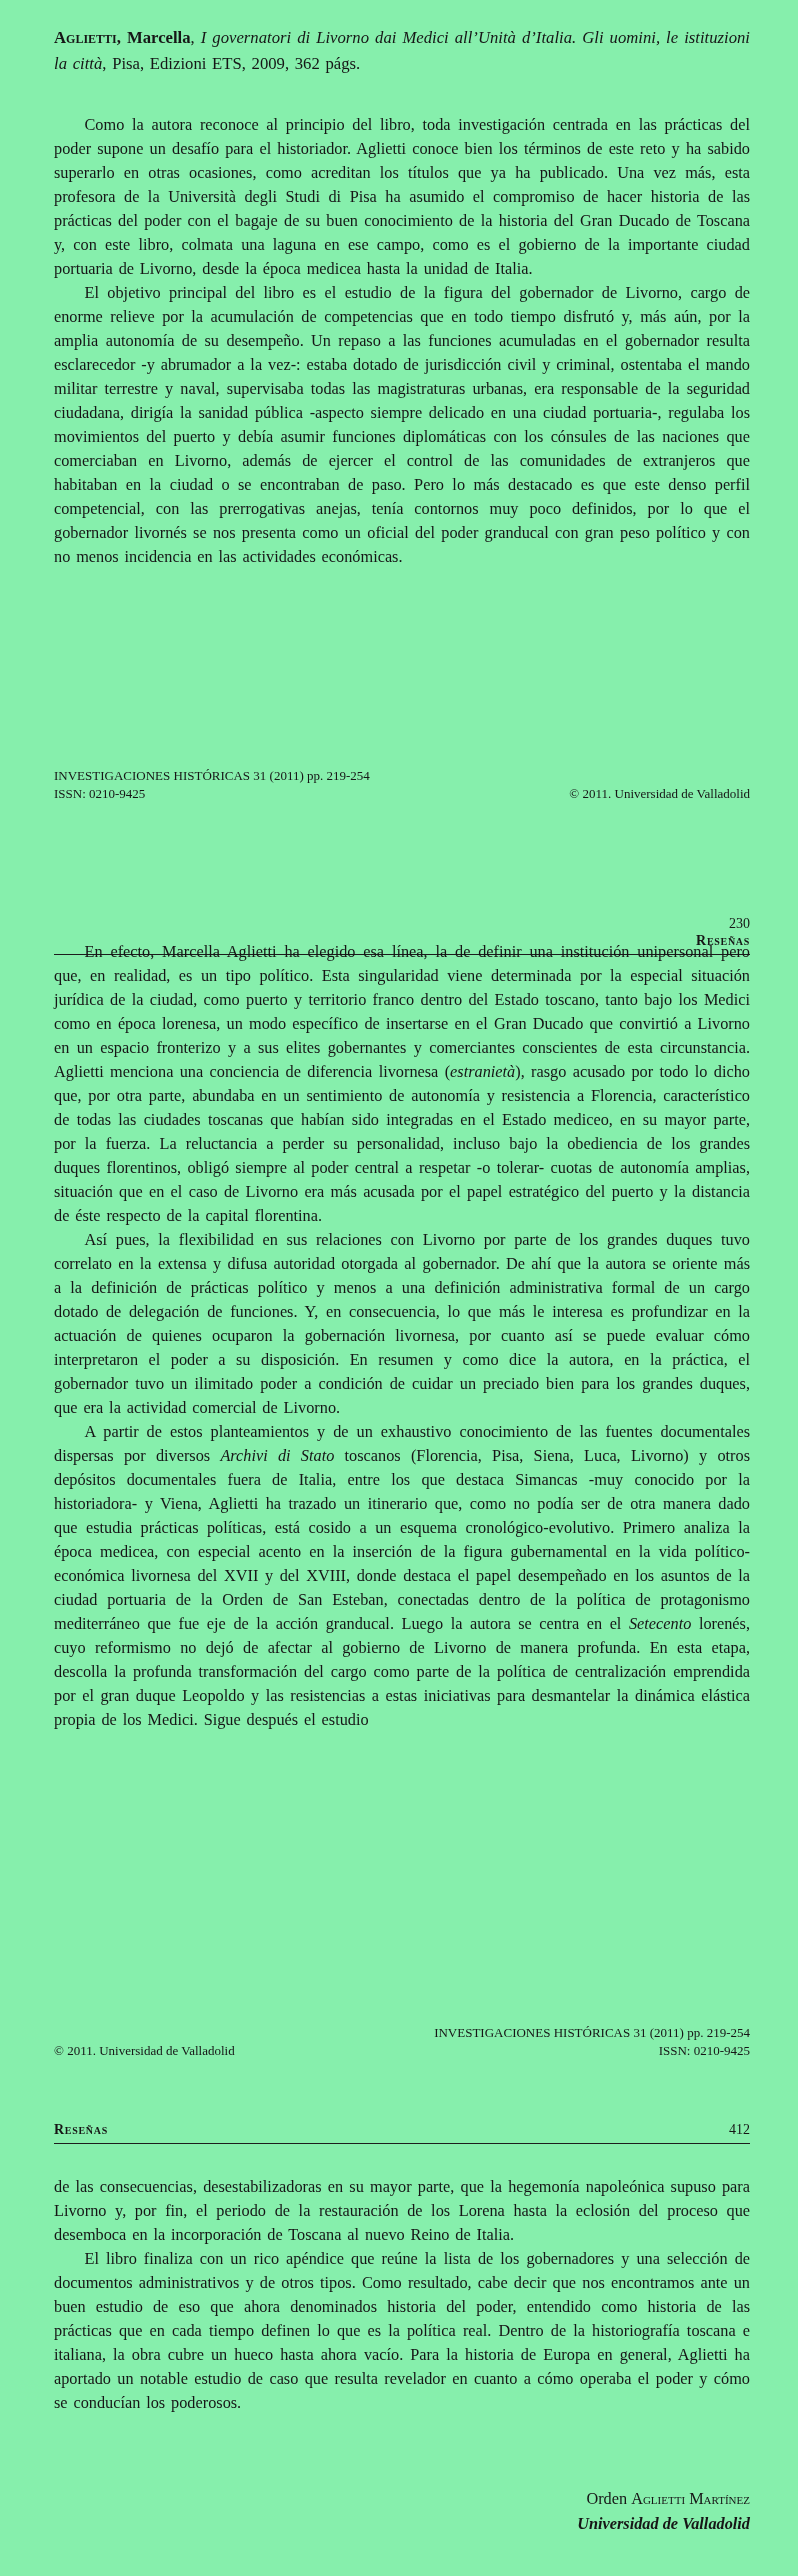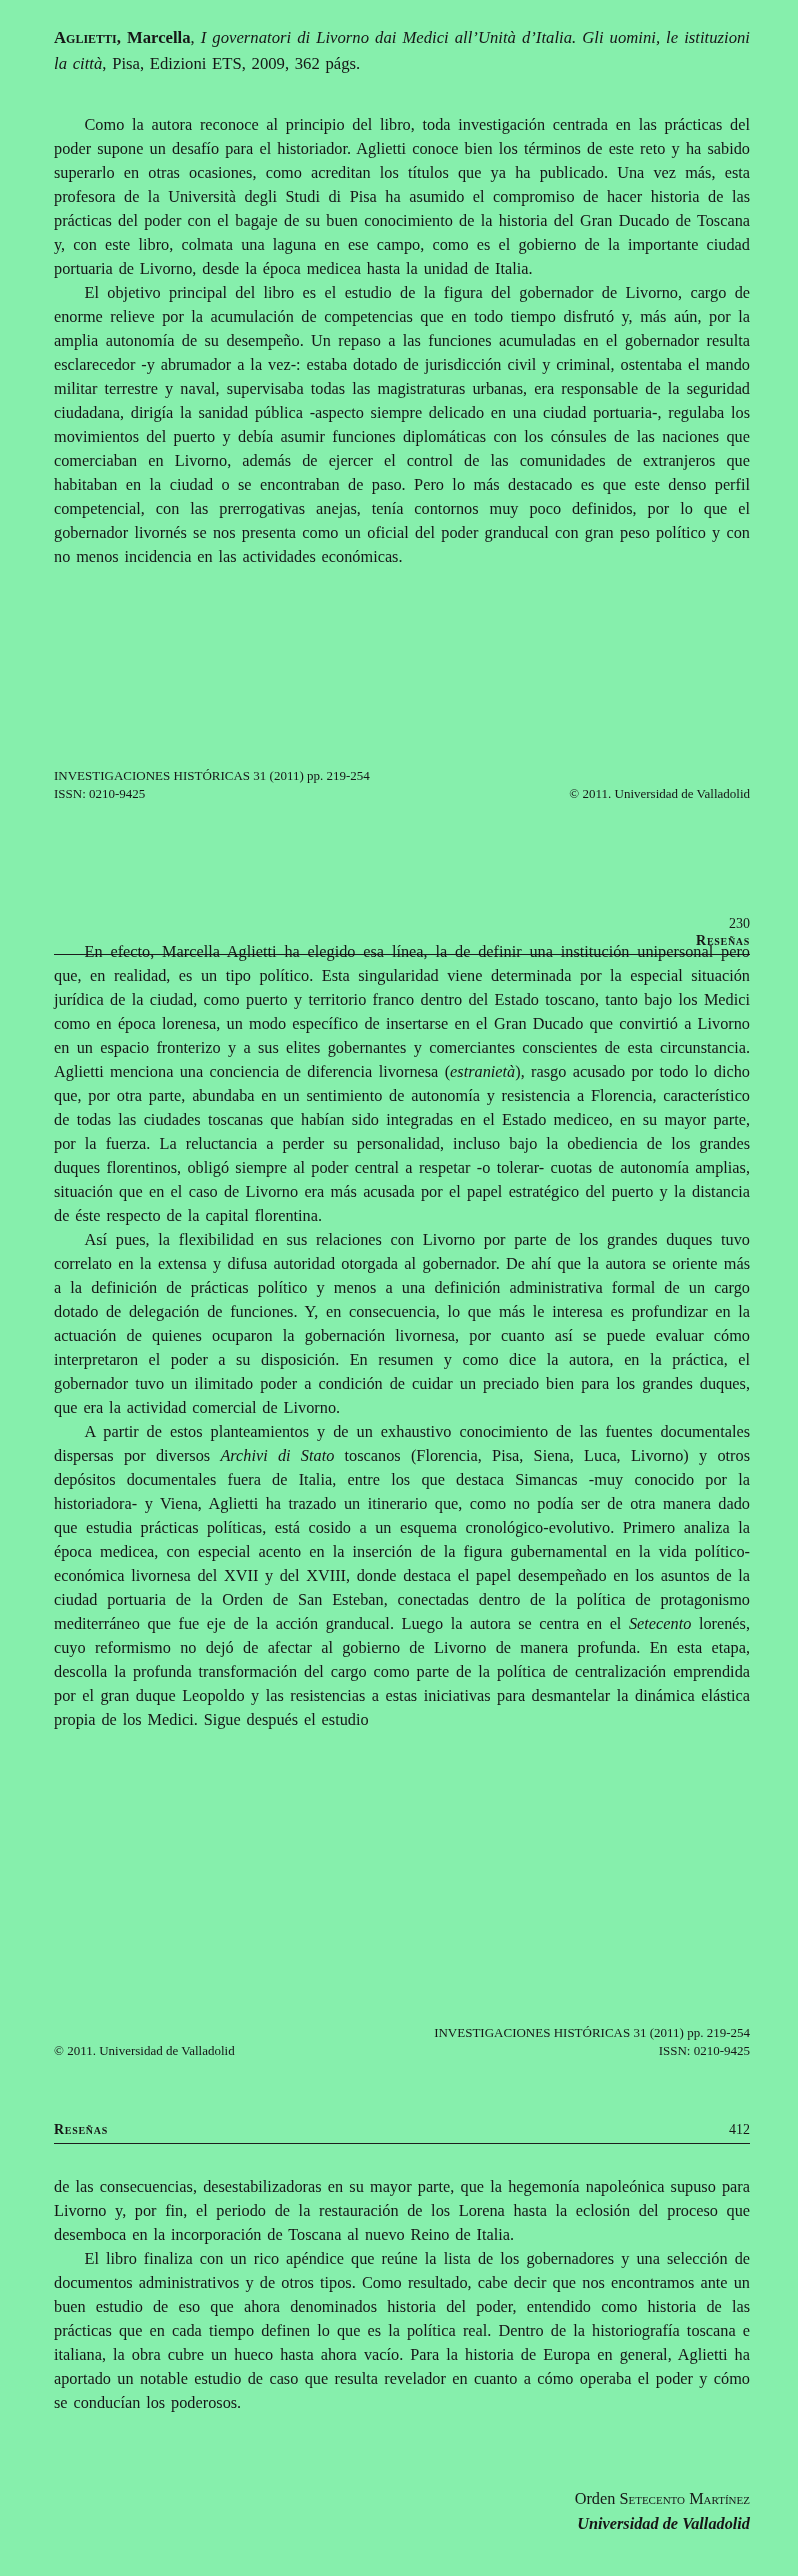--- a/index.html
+++ b/index.html
@@ -106,18 +106,18 @@
     <span class="section">Reseñas</span>
     <span>412</span>
   </div>
 
   <div class="block bodytext body-p3">
     <p class="noindent">de las consecuencias, desestabilizadoras en su mayor parte, que la hegemonía napoleónica supuso para Livorno y, por fin, el periodo de la restauración de los Lorena hasta la eclosión del proceso que desemboca en la incorporación de Toscana al nuevo Reino de Italia.</p>
     <p>El libro finaliza con un rico apéndice que reúne la lista de los gobernadores y una selección de documentos administrativos y de otros tipos. Como resultado, cabe decir que nos encontramos ante un buen estudio de eso que ahora denominados historia del poder, entendido como historia de las prácticas que en cada tiempo definen lo que es la política real. Dentro de la historiografía toscana e italiana, la obra cubre un hueco hasta ahora vacío. Para la historia de Europa en general, Aglietti ha aportado un notable estudio de caso que resulta revelador en cuanto a cómo operaba el poder y cómo se conducían los poderosos.</p>
   </div>
 
   <div class="block signature">
-    <div><span>Orden </span><span class="sc">Setecento Martínez</span></div>
+    <div><span>Orden </span><span class="sc">Aglietti Martínez</span></div>
     <div class="it">Universidad de Valladolid</div>
   </div>
 
 </div>
 
 
 </body></html>

